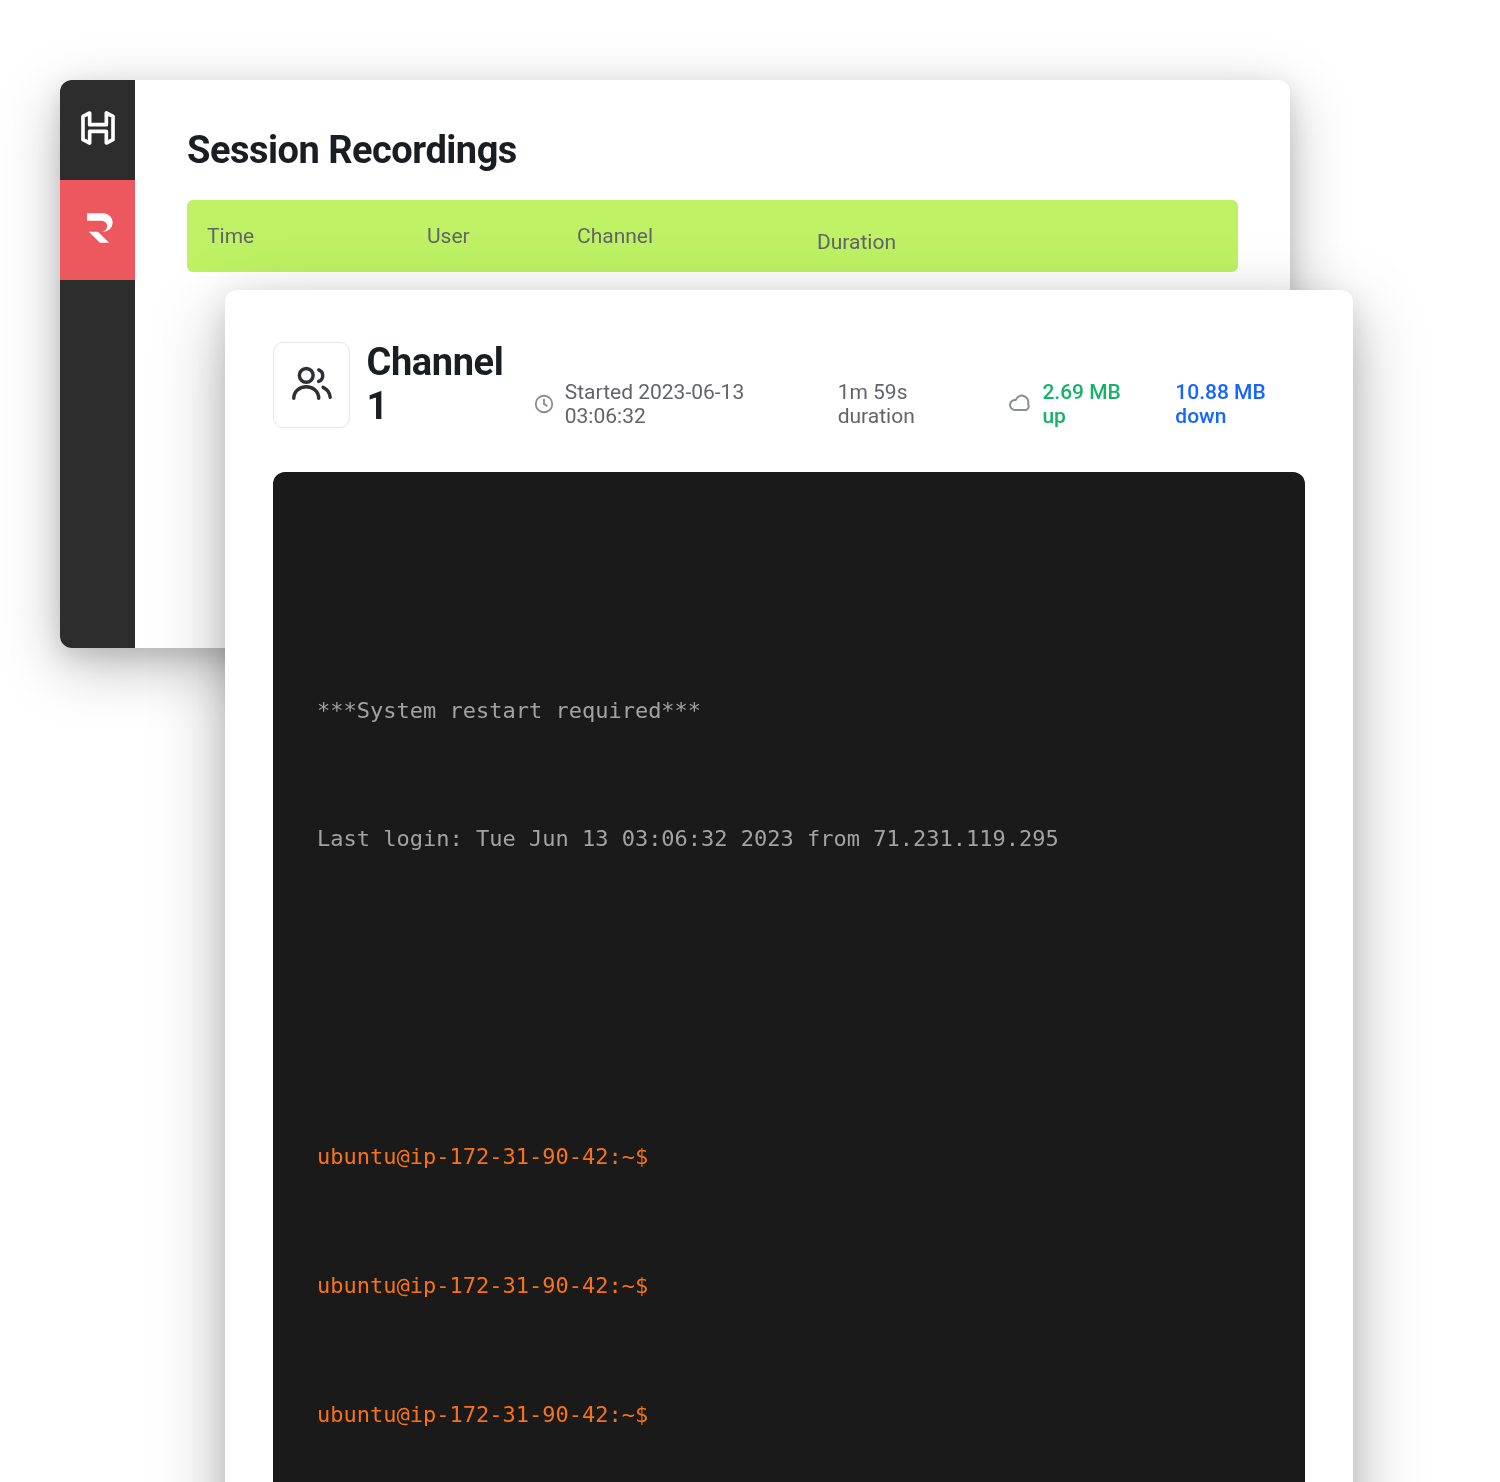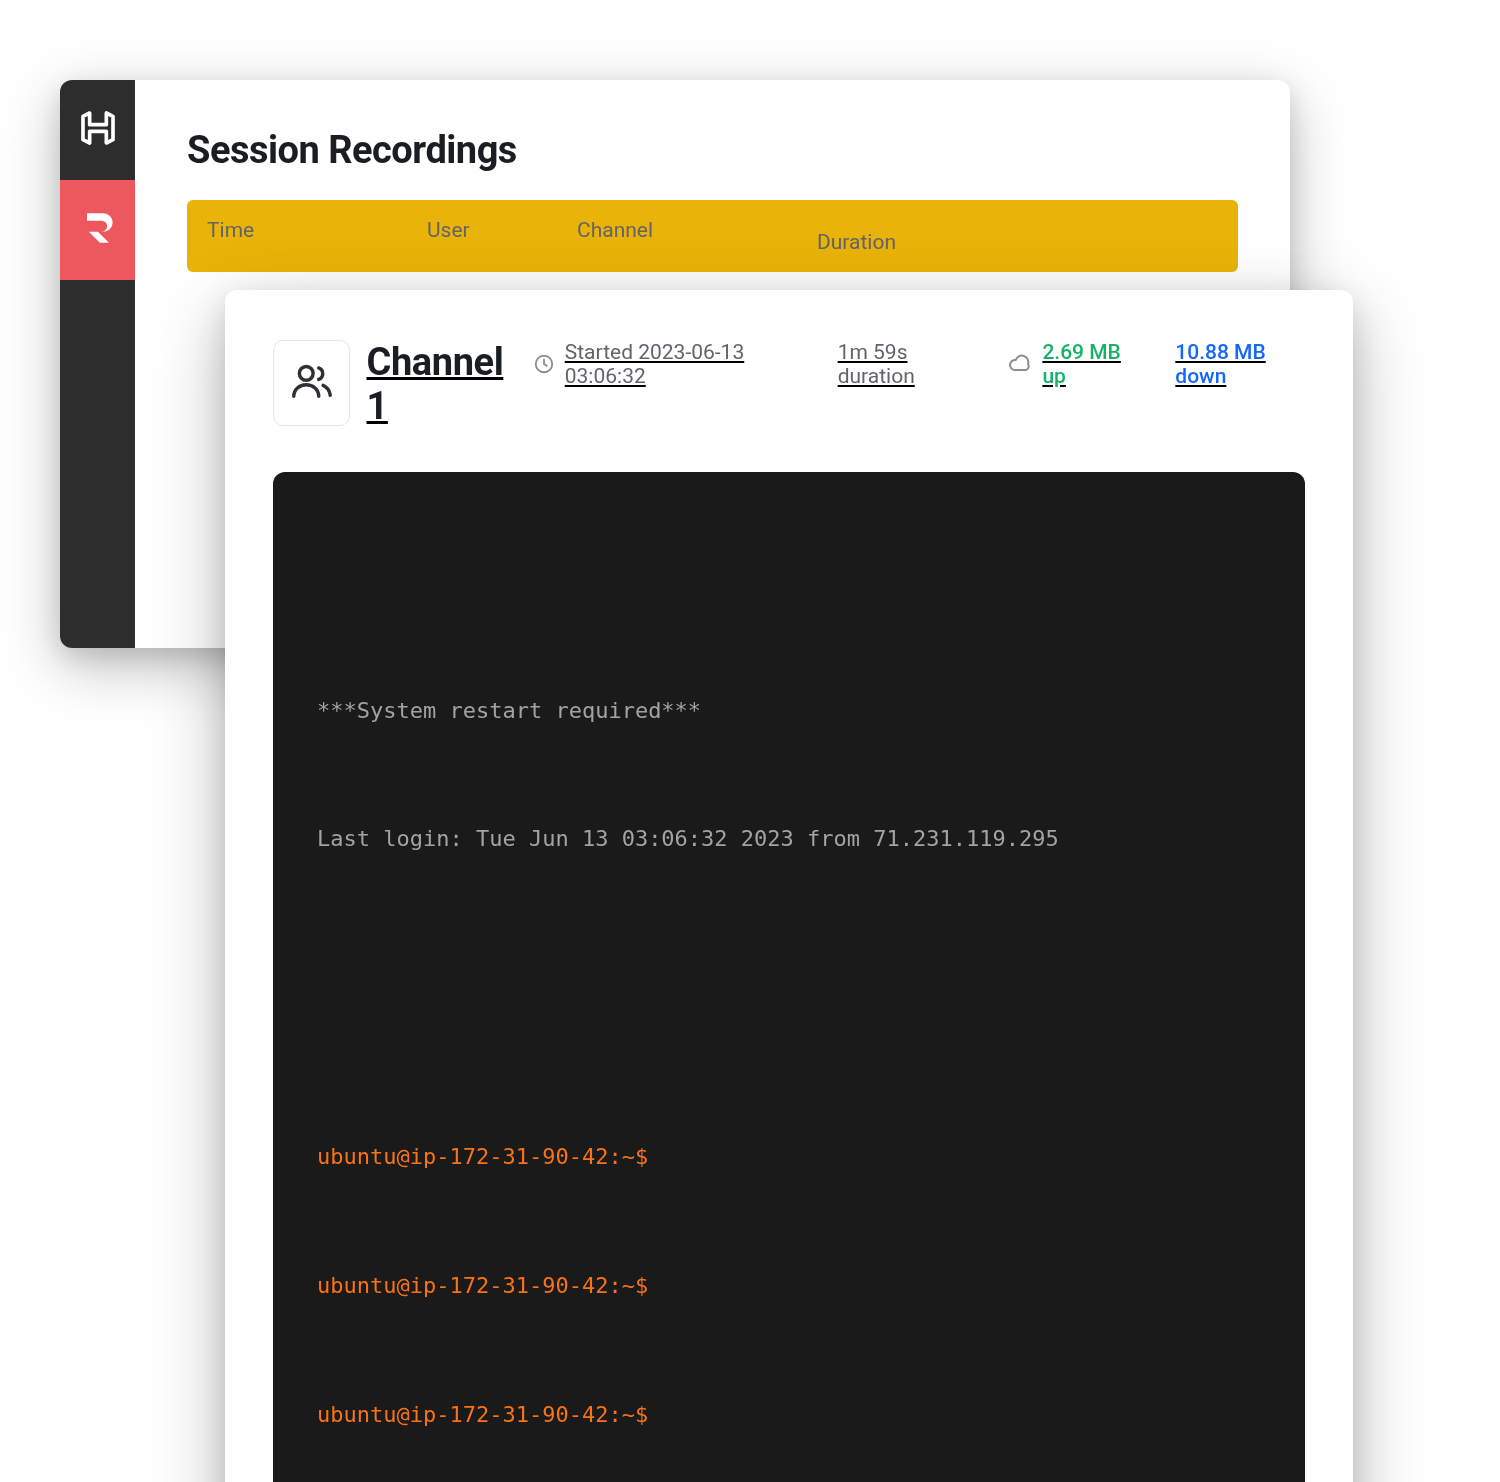--- a/index.html
+++ b/index.html
@@ -48,47 +48,47 @@
   }
   .back-title {
     font-size: 38px;
     font-weight: 700;
     color: #1a1d21;
     letter-spacing: -0.5px;
     margin-bottom: 28px;
   }
   .table-header {
     display: flex;
-    background: #eab308;
+    background: #bef264;
     border-radius: 6px;
     padding: 18px 20px;
     color: #62646a;
     font-size: 21px;
+    align-items: center;
   }
   .th { flex: 0 0 auto; }
   .th.time   { width: 220px; }
   .th.user   { width: 150px; }
   .th.target { width: 240px; }
   .th.dur    { width: 150px; margin-top: 12px; }
 
   
   .card-front {
     position: absolute;
     left: 165px; top: 210px;
     width: 1128px;
     background: #fff;
     border-radius: 12px;
     box-shadow: 0 24px 72px rgba(0,0,0,0.28), 0 10px 30px rgba(0,0,0,0.12);
     padding: 50px 48px 44px 48px;
   }
   .front-header {
     display: flex;
-    align-items: flex-start;
+    align-items: flex-end;
     gap: 16px;
-    text-decoration: underline;
   }
   .channel-badge {
     width: 86px; height: 86px;
     border: 1px solid #e4e6ea;
     border-radius: 10px;
     display: flex;
     align-items: center;
     justify-content: center;
     color: #2e3033;
   }

